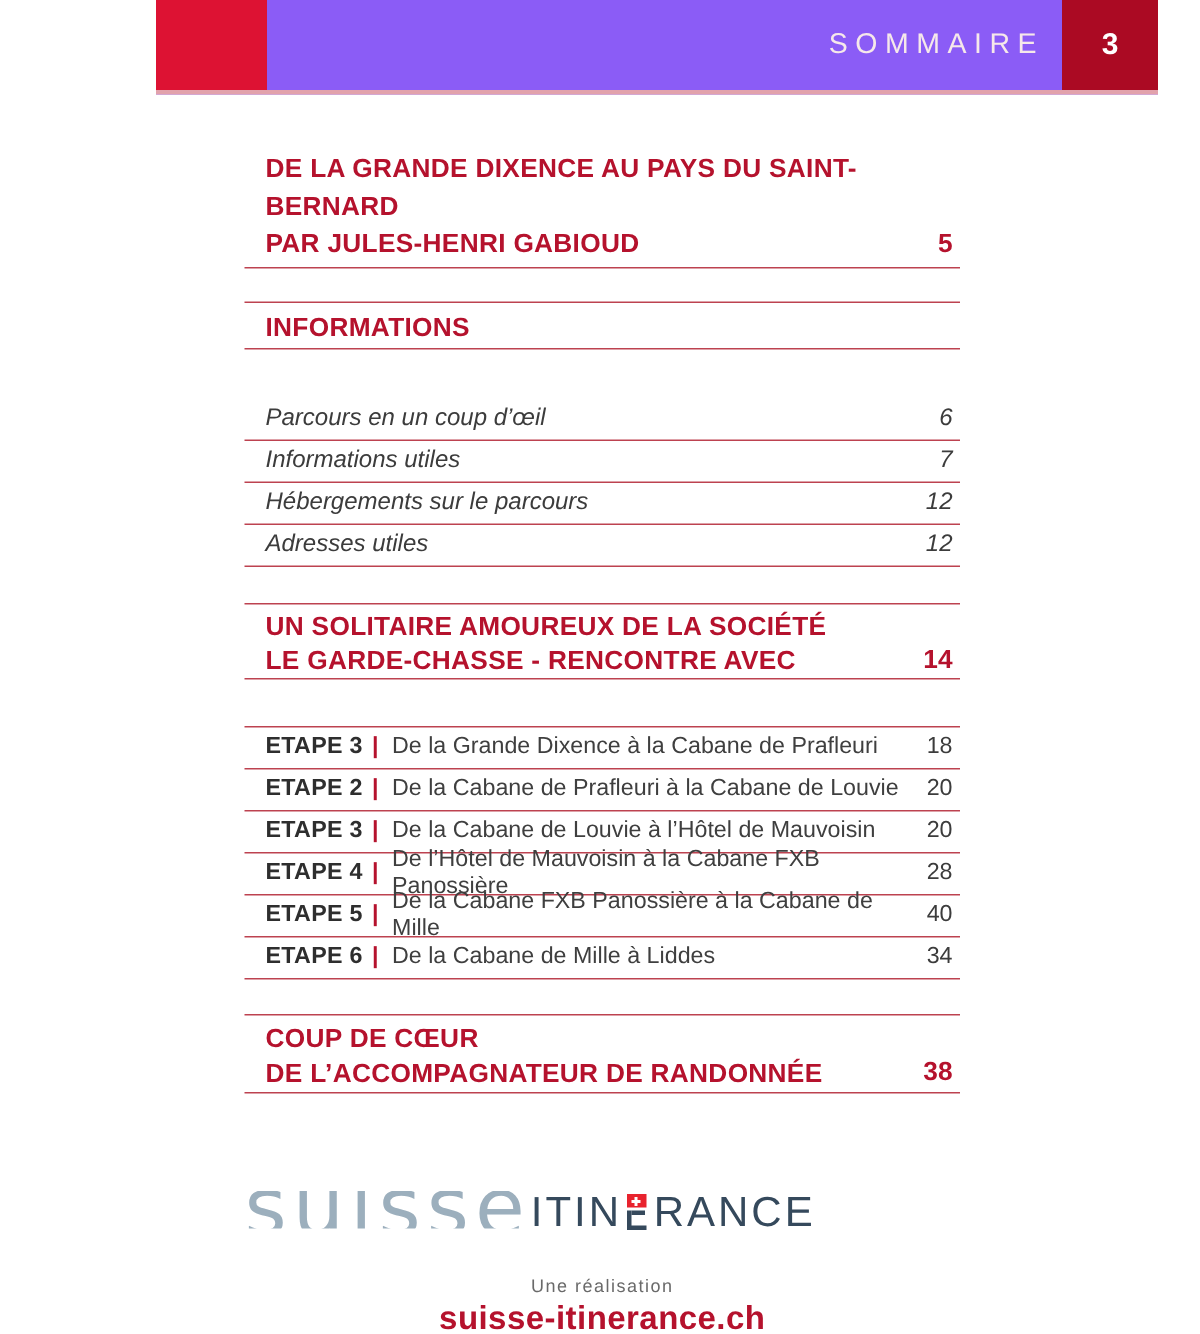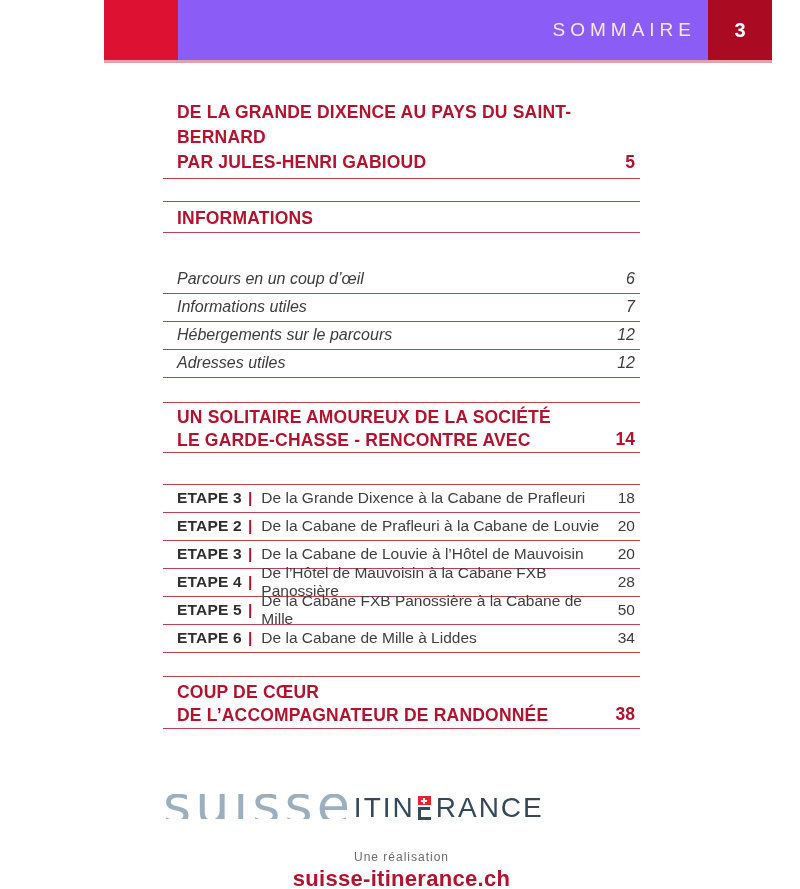--- a/index.html
+++ b/index.html
@@ -168,21 +168,21 @@
       <div class="etape-row">
         <span class="etape-label">ETAPE 4</span>
         <span class="etape-sep">|</span>
         <span class="etape-title">De l’Hôtel de Mauvoisin à la Cabane FXB Panossière</span>
         <span class="etape-page">28</span>
       </div>
       <div class="etape-row">
         <span class="etape-label">ETAPE 5</span>
         <span class="etape-sep">|</span>
         <span class="etape-title">De la Cabane FXB Panossière à la Cabane de Mille</span>
-        <span class="etape-page">50</span>
+        <span class="etape-page">40</span>
       </div>
       <div class="etape-row">
         <span class="etape-label">ETAPE 6</span>
         <span class="etape-sep">|</span>
         <span class="etape-title">De la Cabane de Mille à Liddes</span>
         <span class="etape-page">34</span>
       </div>
     </div>
 
     <div class="block-h4">

